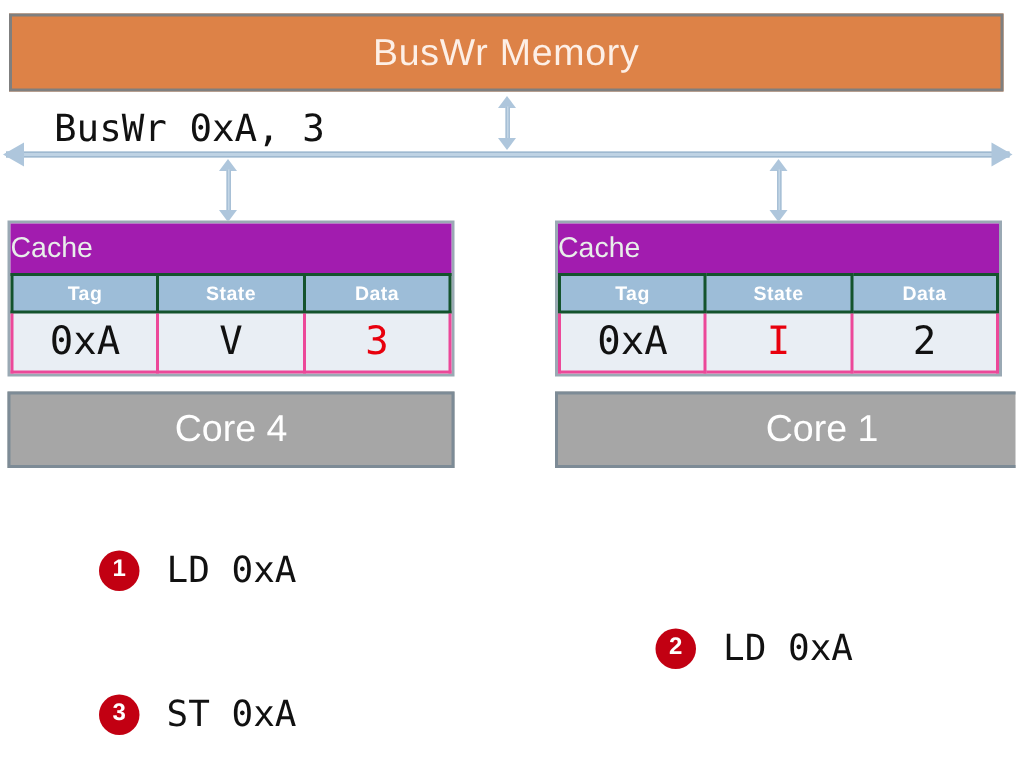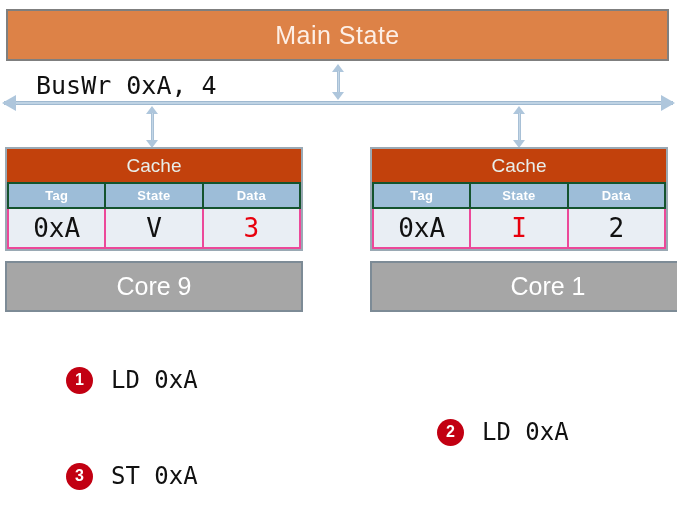--- a/index.html
+++ b/index.html
@@ -103,26 +103,26 @@
     top: 147px;
     box-sizing: border-box;
     border: 2px solid #9AA9B4;
     background: #ffffff;
   }
   #cache-0 { left: 5px;   width: 298px; }
   #cache-1 { left: 370px; width: 298px; }
 
   .cache-title {
     height: 33px;
-    background: #c2410c;
+    background: #a21caf;
     color: #E8EEEA;
     font-size: 19px;
     display: flex;
     align-items: center;
-    justify-content: center;
+    justify-content: flex-start;
   }
 
   .cache-table {
     width: 100%;
     border-collapse: collapse;
     table-layout: fixed;
   }
   .cache-table th {
     background: #9DBDD8;
     color: #FFFFFF;
@@ -188,24 +188,24 @@
     white-space: pre;
   }
   #instr-1 { left: 66px;  top: 366px; }
   #instr-2 { left: 437px; top: 418px; }
   #instr-3 { left: 66px;  top: 462px; }
 </style>
 </head>
 <body>
 
 <div id="main-memory">
-  <span>Main State</span>
-</div>
-
-<div id="bus-label">BusWr 0xA, 4</div>
+  <span>BusWr Memory</span>
+</div>
+
+<div id="bus-label">BusWr 0xA, 3</div>
 
 <div id="bus-line"></div>
 <div id="bus-arrow-left" class="bus-arrow-head"></div>
 <div id="bus-arrow-right" class="bus-arrow-head"></div>
 
 <div id="arrow-mem-bus" class="vert-arrow">
   <div class="head up"></div>
   <div class="shaft"></div>
   <div class="head down"></div>
 </div>
@@ -238,21 +238,21 @@
       <tr>
         <td>0xA</td>
         <td>V</td>
         <td class="hl">3</td>
       </tr>
     </tbody>
   </table>
 </div>
 
 <div id="core-0" class="core-box">
-  <span>Core 9</span>
+  <span>Core 4</span>
 </div>
 
 <div id="cache-1" class="cache-unit">
   <div class="cache-title">
     <span>Cache</span>
   </div>
   <table class="cache-table">
     <thead>
       <tr>
         <th>Tag</th>

